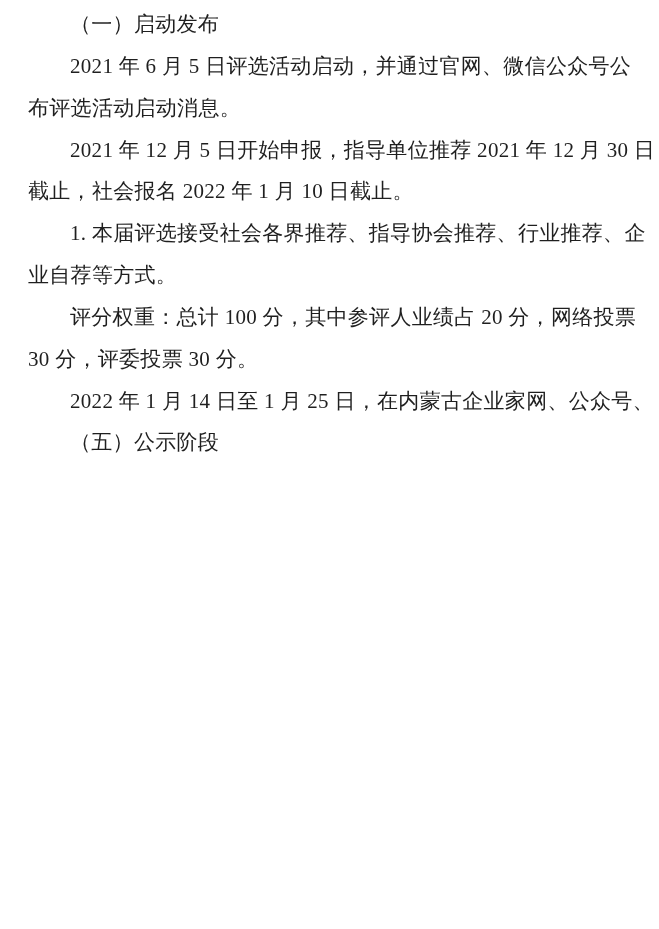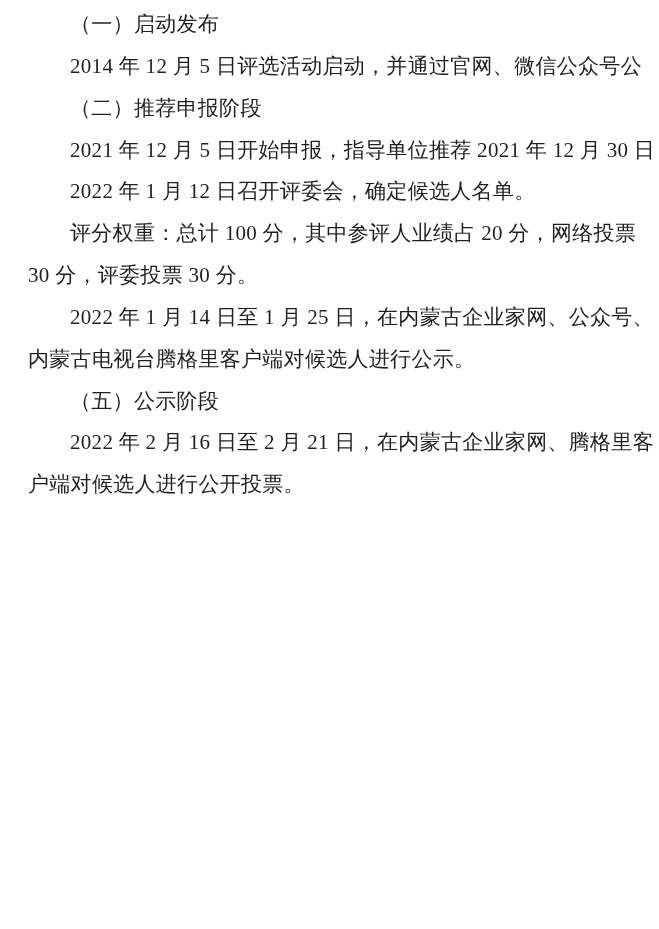--- a/index.html
+++ b/index.html
@@ -37,52 +37,47 @@
 </head>
 <body>
 
 <div class="doc">
 
   <div class="para">
     <div class="line indent">（一）启动发布</div>
   </div>
 
   <div class="para">
-    <div class="line indent">2014 年 12 月 5 日评选活动启动，并通过官网、微信公众号公</div>
+    <div class="line indent">2021 年 6 月 5 日评选活动启动，并通过官网、微信公众号公</div>
+    <div class="line">布评选活动启动消息。</div>
+  </div>
+
+
+  <div class="para">
+    <div class="line indent">2021 年 12 月 5 日开始申报，指导单位推荐 2021 年 12 月 30 日</div>
+    <div class="line">截止，社会报名 2022 年 1 月 10 日截止。</div>
   </div>
 
   <div class="para">
-    <div class="line indent">（二）推荐申报阶段</div>
-  </div>
-
-  <div class="para">
-    <div class="line indent">2021 年 12 月 5 日开始申报，指导单位推荐 2021 年 12 月 30 日</div>
+    <div class="line indent">1. 本届评选接受社会各界推荐、指导协会推荐、行业推荐、企</div>
+    <div class="line">业自荐等方式。</div>
   </div>
 
 
 
-
-  <div class="para">
-    <div class="line indent">2022 年 1 月 12 日召开评委会，确定候选人名单。</div>
-  </div>
 
   <div class="para">
     <div class="line indent">评分权重：总计 100 分，其中参评人业绩占 20 分，网络投票</div>
     <div class="line">30 分，评委投票 30 分。</div>
   </div>
 
 
   <div class="para">
     <div class="line indent">2022 年 1 月 14 日至 1 月 25 日，在内蒙古企业家网、公众号、</div>
-    <div class="line">内蒙古电视台腾格里客户端对候选人进行公示。</div>
   </div>
 
   <div class="para">
     <div class="line indent">（五）公示阶段</div>
   </div>
 
-  <div class="para">
-    <div class="line indent">2022 年 2 月 16 日至 2 月 21 日，在内蒙古企业家网、腾格里客</div>
-    <div class="line">户端对候选人进行公开投票。</div>
-  </div>
 
 
 </div>
 
 </body></html>

